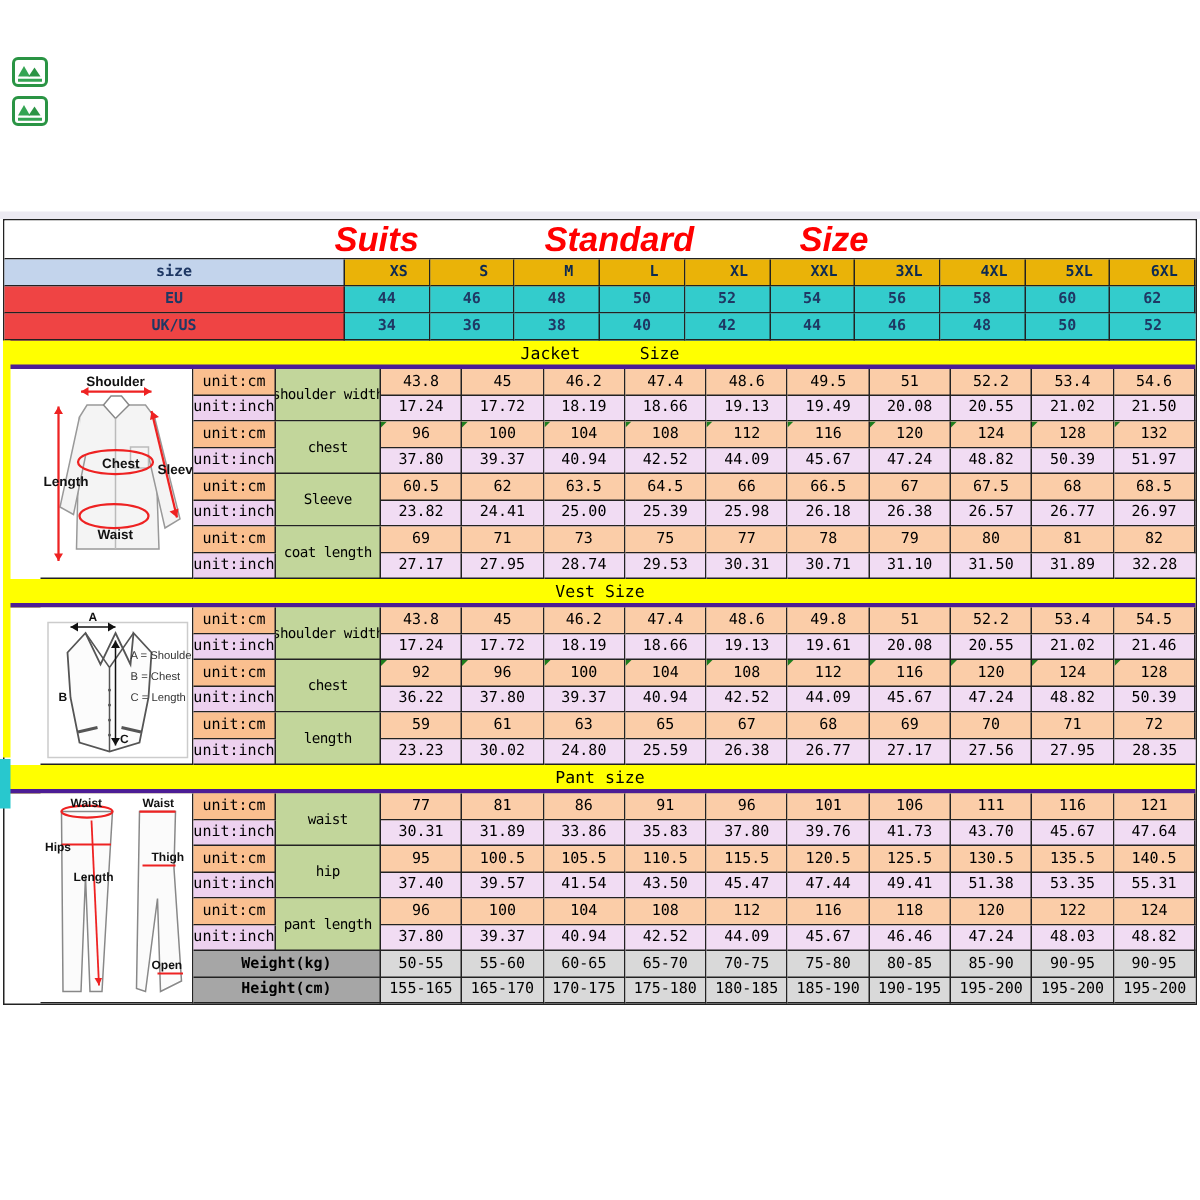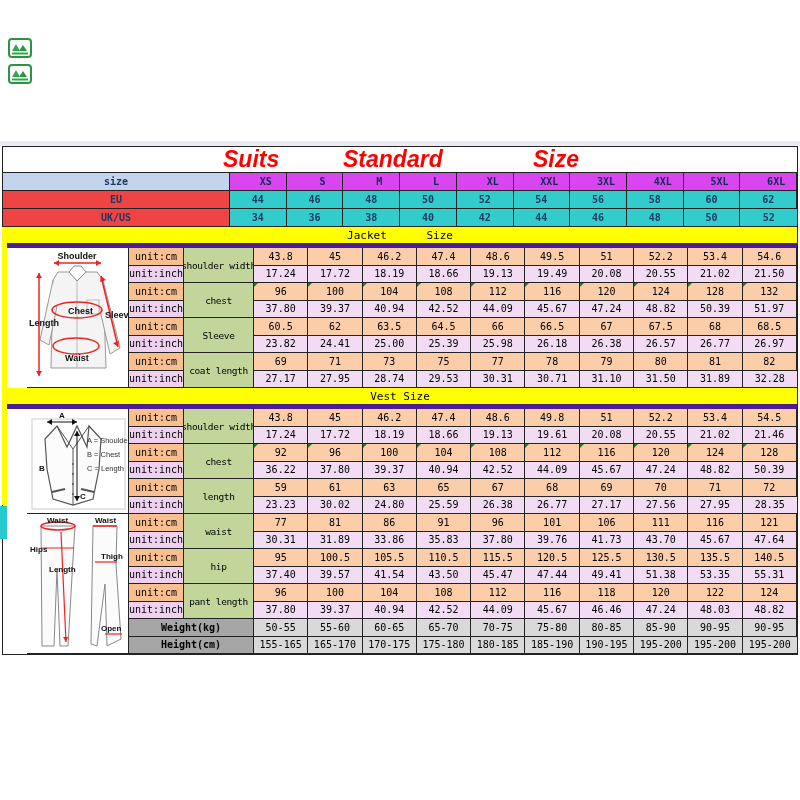--- a/index.html
+++ b/index.html
@@ -6,37 +6,37 @@
   body{width:800px;height:800px;overflow:hidden;font-family:"DejaVu Sans Mono","Liberation Mono",monospace;}
   .stage{position:relative;width:800px;height:800px;background:#fff;}
 
   .top-strip{position:absolute;left:0;top:141px;width:800px;height:5px;background:#eceaf2;}
 
   .table-wrap{position:absolute;left:2px;top:146px;width:794px;border:1px solid #222;background:#fff;}
 
   .title-row{position:relative;height:25px;background:#fff;border-bottom:1px solid #222;}
   .title-word{position:absolute;top:-1px;color:#f00;font-family:"Liberation Sans",sans-serif;
               font-weight:bold;font-style:italic;font-size:23px;letter-spacing:0px;}
-  .tw0{left:220px;} .tw1{left:340px;} .tw2{left:530px;}
+  .tw0{left:220px;} .tw1{left:360px;} .tw2{left:530px;}
 
   .grid{display:grid;}
   .hdr-grid{grid-template-columns:227px repeat(10,1fr);grid-auto-rows:18px;}
   .sec-grid{grid-template-columns:102px 55px 70px repeat(10,1fr);grid-auto-rows:17.5px;padding-left:24px;}
 
   .cell{position:relative;border-right:1px solid #222;border-bottom:1px solid #222;
         display:flex;align-items:center;justify-content:center;
         font-size:10px;color:#000;overflow:hidden;white-space:nowrap;}
   .grid > .cell:last-child{border-right:none;}
 
   .hdr-lbl{background:#C3D4EC;color:#1F3864;font-weight:bold;}
   .lbl-eu{background:#ef4444;}
-  .size-cell{background:#d946ef;color:#0D2A52;font-weight:bold;padding-left:16px;}
+  .size-cell{background:#eab308;color:#0D2A52;font-weight:bold;padding-left:16px;}
   .eu-cell{background:#33CCCC;color:#1F3864;font-weight:bold;}
 
-  .band{height:16px;background:#FFFF00;border-bottom:5px solid #4c1d95;
+  .band{height:16px;background:#FFFF00;border-bottom:3px solid #4c1d95;
         display:flex;align-items:center;justify-content:center;
         font-size:11px;color:#000;white-space:pre;}
 
   .img-cell{grid-column:1;background:#fff;padding:0;align-items:flex-start;justify-content:flex-start;}
   .cm-lbl{background:#FABF8F;}
   .in-lbl{background:#EDD1EF;}
   .cm-val{background:#FBCDA8;}
   .in-val{background:#F1DCF3;}
   .name-cell{background:#C2D69B;grid-row:span 2;font-size:9.5px;letter-spacing:-0.4px;}
   .wt-lbl{grid-column:2 / span 2;background:#A6A6A6;font-weight:bold;}
@@ -330,20 +330,21 @@
         <div class="cell in-val">24.80</div>
         <div class="cell in-val">25.59</div>
         <div class="cell in-val">26.38</div>
         <div class="cell in-val">26.77</div>
         <div class="cell in-val">27.17</div>
         <div class="cell in-val">27.56</div>
         <div class="cell in-val">27.95</div>
         <div class="cell in-val">28.35</div>
       </div>
 
+    <div class="band">Pant size</div>
     <div class="grid sec-grid" id="sec2">
       <div class="cell img-cell" style="grid-row:1 / span 8">
         <svg width="101" height="140" viewBox="0 0 101 140">
 
           <path d="M14 12 L48 12 L46 45 L41 132 L33 132 L30 55 L27 132 L15 132 Z" fill="#fbfbfb" stroke="#888" stroke-width="1"></path>
           <ellipse cx="31" cy="12" rx="17" ry="4" fill="none" stroke="#e22" stroke-width="1.5"></ellipse>
           <line x1="14" y1="34" x2="47" y2="34" stroke="#e22" stroke-width="1.2"></line>
           <line x1="34" y1="18" x2="39" y2="128" stroke="#e22" stroke-width="1.2"></line>
           <path d="M39 128 l-3 -5 h5 Z" fill="#e22"></path>
 

